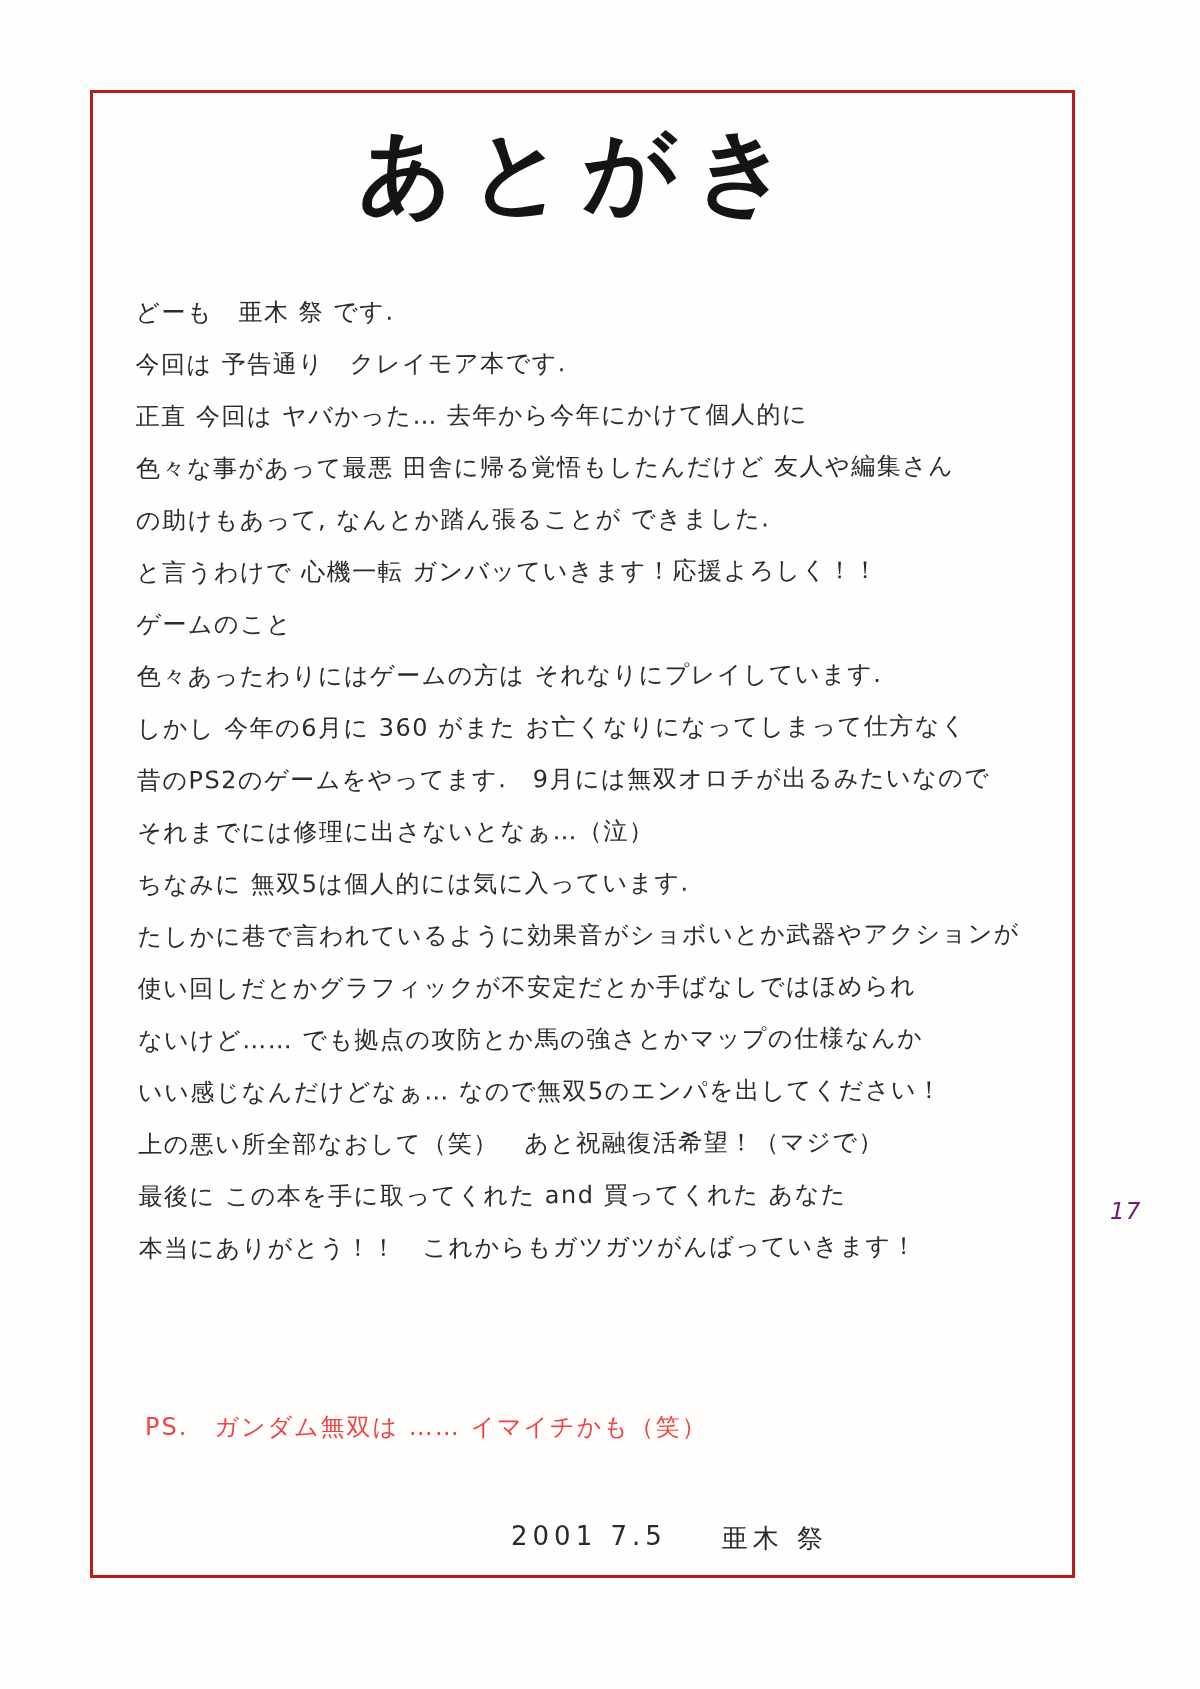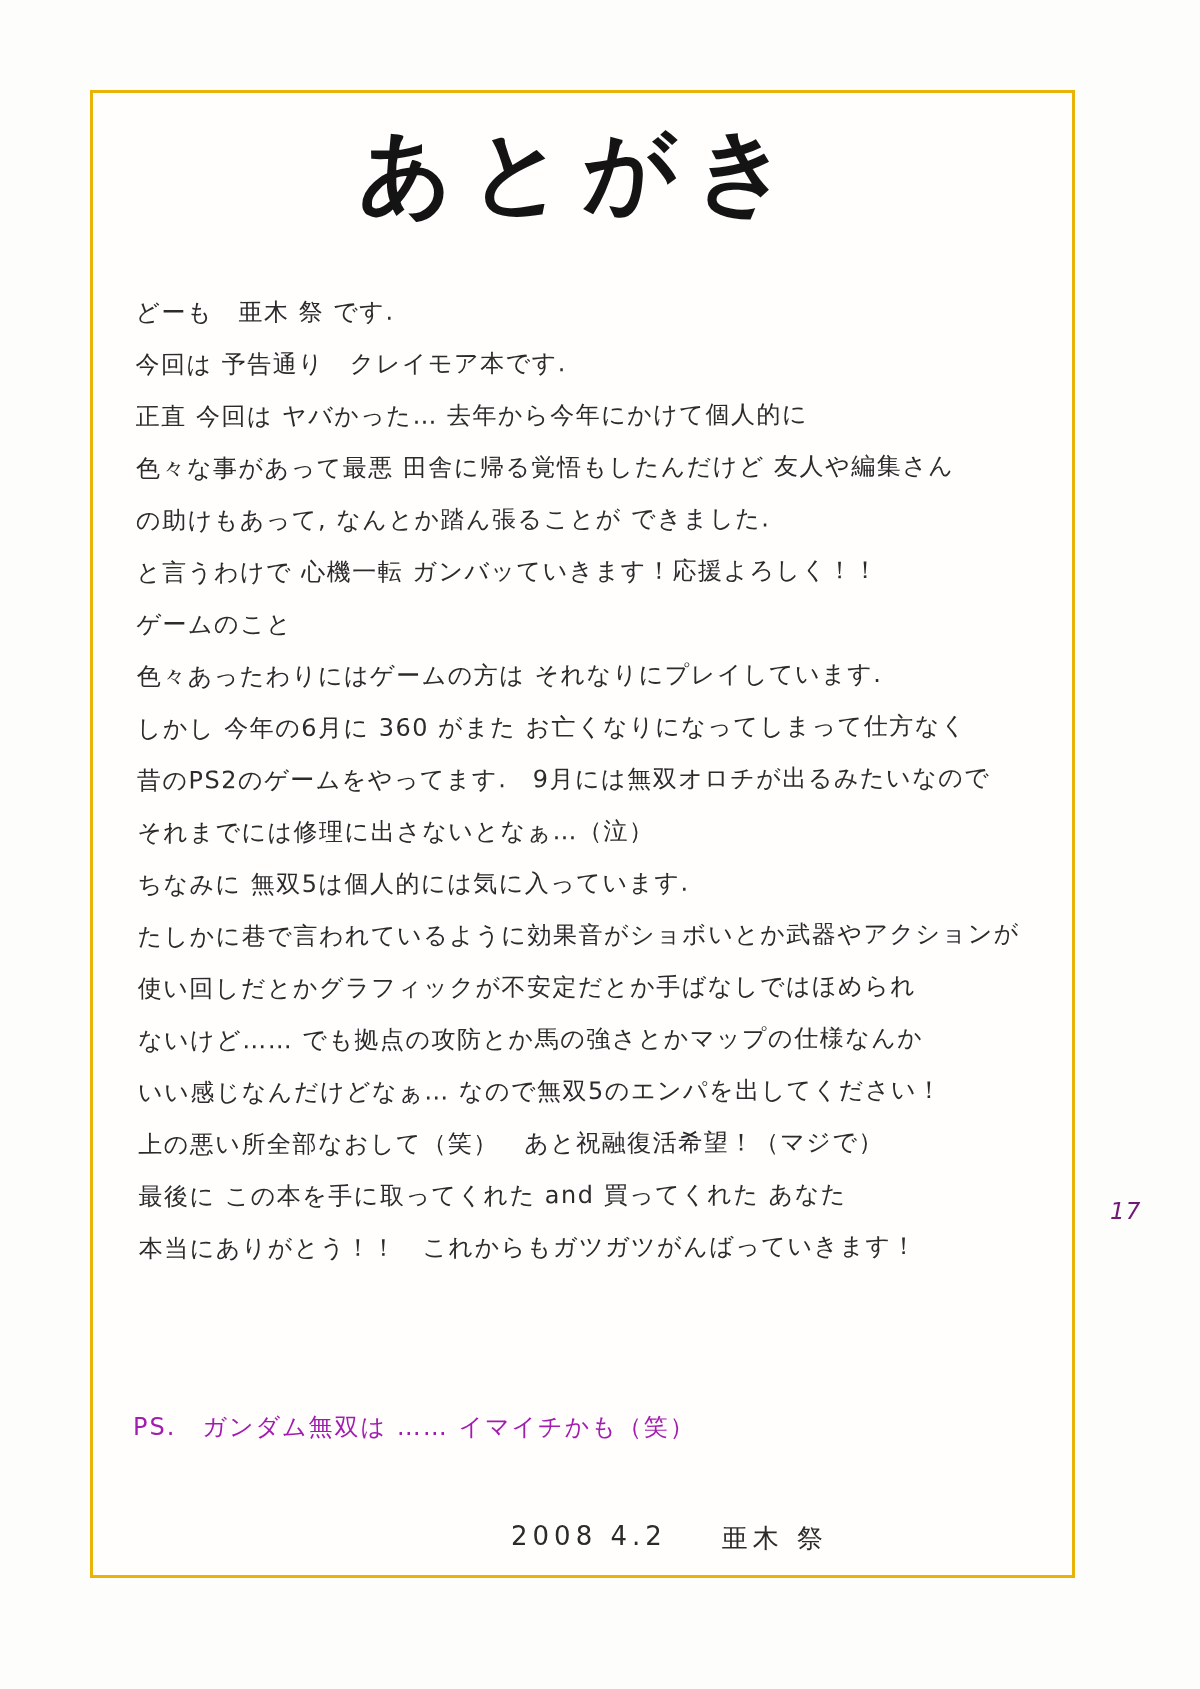--- a/index.html
+++ b/index.html
@@ -14,21 +14,21 @@
     font-family: "DejaVu Sans", sans-serif;
     overflow: hidden;
   }
   .paper {
     position: absolute;
     left: 90px;
     top: 90px;
     width: 985px;
     height: 1488px;
     box-sizing: border-box;
-    border: 3px solid #eab308;
+    border: 3px solid #b91c1c;
     background: #fffefd;
   }
   .title {
     position: absolute;
     top: 28px;
     left: 0;
     right: 0;
     text-align: center;
     font-size: 92px;
     font-weight: bold;
@@ -50,23 +50,23 @@
     transform: rotate(-0.2deg);
   }
   .line {
     height: 52px;
     line-height: 52px;
     white-space: nowrap;
   }
   .ps-line {
     position: absolute;
     top: 1318px;
-    left: 40px;
+    left: 52px;
     font-size: 24px;
-    color: #a21caf;
+    color: #ef4444;
     letter-spacing: 2px;
     white-space: nowrap;
   }
   .date-line {
     position: absolute;
     top: 1428px;
     left: 418px;
     display: flex;
     gap: 55px;
     font-size: 26px;
@@ -108,18 +108,18 @@
     <div class="line">ないけど…… でも拠点の攻防とか馬の強さとかマップの仕様なんか</div>
     <div class="line">いい感じなんだけどなぁ… なので無双5のエンパを出してください！</div>
     <div class="line">上の悪い所全部なおして（笑）　あと祝融復活希望！（マジで）</div>
     <div class="line">最後に この本を手に取ってくれた and 買ってくれた あなた</div>
     <div class="line">本当にありがとう！！　これからもガツガツがんばっていきます！</div>
   </div>
 
   <div class="ps-line">PS.　ガンダム無双は …… イマイチかも（笑）</div>
 
   <div class="date-line">
-    <span>2008 4.2</span>
+    <span>2001 7.5</span>
     <span>亜木 祭</span>
   </div>
 </div>
 
 <div class="page-number">17</div>
 
 </body></html>

